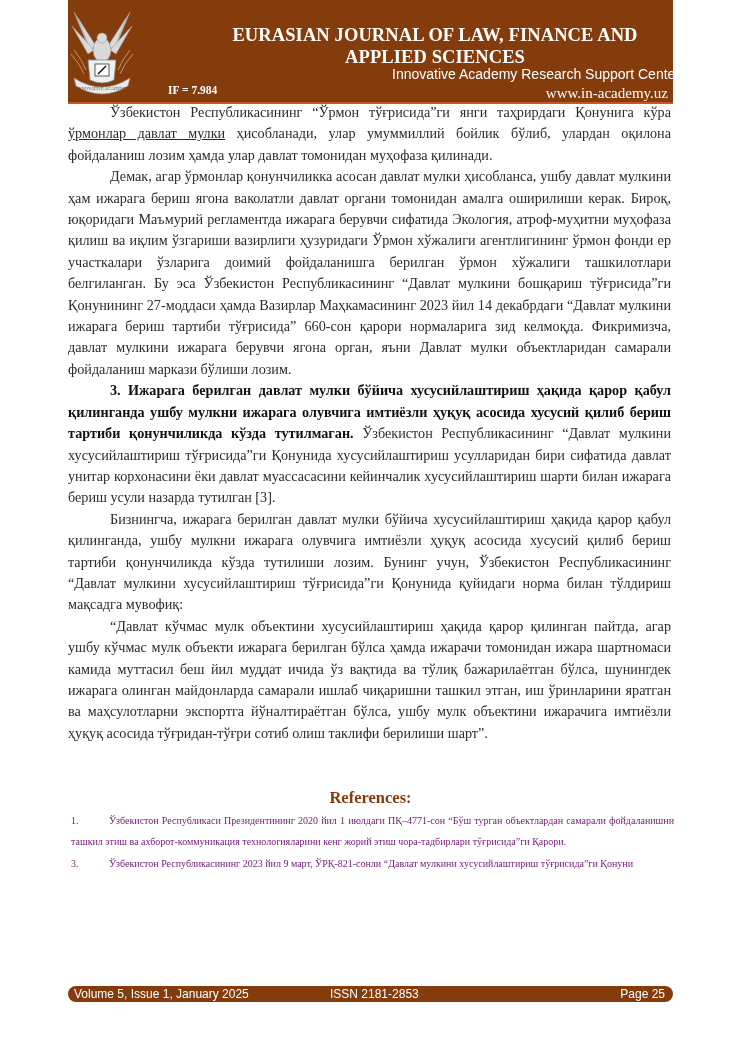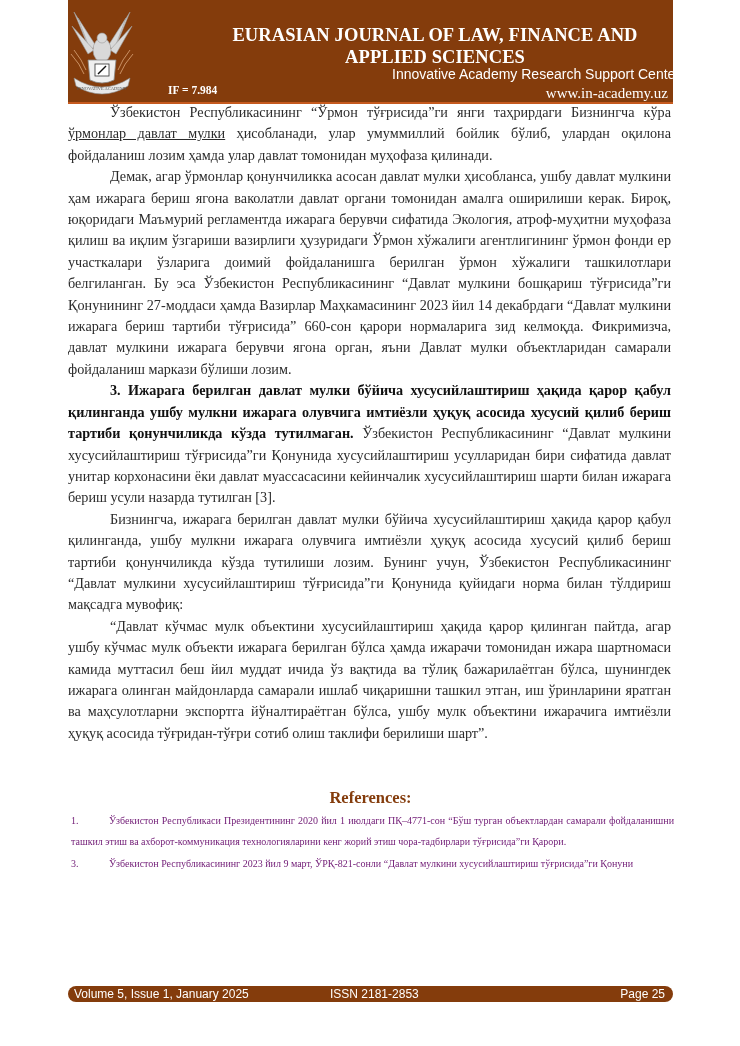--- a/index.html
+++ b/index.html
@@ -66,21 +66,21 @@
 
 <div class="title">
   <div>EURASIAN JOURNAL OF LAW, FINANCE AND</div>
   <div>APPLIED SCIENCES</div>
 </div>
 <div class="subtitle">Innovative Academy Research Support Center</div>
 <div class="if">IF = 7.984</div>
 <div class="site">www.in-academy.uz</div>
 
 <div class="body-text">
-  <p class="indent"><span>Ўзбекистон Республикасининг “Ўрмон тўғрисида”ги янги таҳрирдаги Бизнингча кўра </span><span class="u">ўрмонлар давлат мулки</span><span> ҳисобланади, улар умуммиллий бойлик бўлиб, улардан оқилона фойдаланиш лозим ҳамда улар давлат томонидан муҳофаза қилинади.</span></p>
+  <p class="indent"><span>Ўзбекистон Республикасининг “Ўрмон тўғрисида”ги янги таҳрирдаги Қонунига кўра </span><span class="u">ўрмонлар давлат мулки</span><span> ҳисобланади, улар умуммиллий бойлик бўлиб, улардан оқилона фойдаланиш лозим ҳамда улар давлат томонидан муҳофаза қилинади.</span></p>
   <p class="indent">Демак, агар ўрмонлар қонунчиликка асосан давлат мулки ҳисобланса, ушбу давлат мулкини ҳам ижарага бериш ягона ваколатли давлат органи томонидан амалга оширилиши керак. Бироқ, юқоридаги Маъмурий регламентда ижарага берувчи сифатида Экология, атроф-муҳитни муҳофаза қилиш ва иқлим ўзгариши вазирлиги ҳузуридаги Ўрмон хўжалиги агентлигининг ўрмон фонди ер участкалари ўзларига доимий фойдаланишга берилган ўрмон хўжалиги ташкилотлари белгиланган. Бу эса Ўзбекистон Республикасининг “Давлат мулкини бошқариш тўғрисида”ги Қонунининг 27-моддаси ҳамда Вазирлар Маҳкамасининг 2023 йил 14 декабрдаги “Давлат мулкини ижарага бериш тартиби тўғрисида” 660-сон қарори нормаларига зид келмоқда. Фикримизча, давлат мулкини ижарага берувчи ягона орган, яъни Давлат мулки объектларидан самарали фойдаланиш маркази бўлиши лозим.</p>
   <p class="indent"><span class="b">3. Ижарага берилган давлат мулки бўйича хусусийлаштириш ҳақида қарор қабул қилинганда ушбу мулкни ижарага олувчига имтиёзли ҳуқуқ асосида хусусий қилиб бериш тартиби қонунчиликда кўзда тутилмаган.</span><span> Ўзбекистон Республикасининг “Давлат мулкини хусусийлаштириш тўғрисида”ги Қонунида хусусийлаштириш усулларидан бири сифатида давлат унитар корхонасини ёки давлат муассасасини кейинчалик хусусийлаштириш шарти билан ижарага бериш усули назарда тутилган [3].</span></p>
   <p class="indent">Бизнингча, ижарага берилган давлат мулки бўйича хусусийлаштириш ҳақида қарор қабул қилинганда, ушбу мулкни ижарага олувчига имтиёзли ҳуқуқ асосида хусусий қилиб бериш тартиби қонунчиликда кўзда тутилиши лозим. Бунинг учун, Ўзбекистон Республикасининг “Давлат мулкини хусусийлаштириш тўғрисида”ги Қонунида қуйидаги норма билан тўлдириш мақсадга мувофиқ:</p>
   <p class="indent">“Давлат кўчмас мулк объектини хусусийлаштириш ҳақида қарор қилинган пайтда, агар ушбу кўчмас мулк объекти ижарага берилган бўлса ҳамда ижарачи томонидан ижара шартномаси камида муттасил беш йил муддат ичида ўз вақтида ва тўлиқ бажарилаётган бўлса, шунингдек ижарага олинган майдонларда самарали ишлаб чиқаришни ташкил этган, иш ўринларини яратган ва маҳсулотларни экспортга йўналтираётган бўлса, ушбу мулк объектини ижарачига имтиёзли ҳуқуқ асосида тўғридан-тўғри сотиб олиш таклифи берилиши шарт”.</p>
 </div>
 
 <div class="refs-title">References:</div>
 <div class="refs">
   <p><span class="num">1.</span><span>Ўзбекистон Республикаси Президентининг 2020 йил 1 июлдаги ПҚ–4771-сон “Бўш турган объектлардан самарали фойдаланишни ташкил этиш ва ахборот-коммуникация технологияларини кенг жорий этиш чора-тадбирлари тўғрисида”ги Қарори.</span></p>
   <p><span class="num">3.</span><span>Ўзбекистон Республикасининг 2023 йил 9 март, ЎРҚ-821-сонли “Давлат мулкини хусусийлаштириш тўғрисида”ги Қонуни</span></p>

